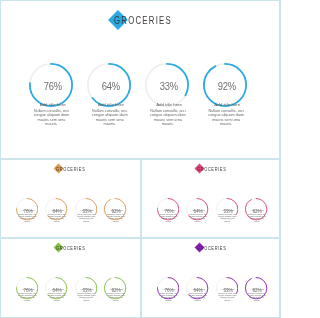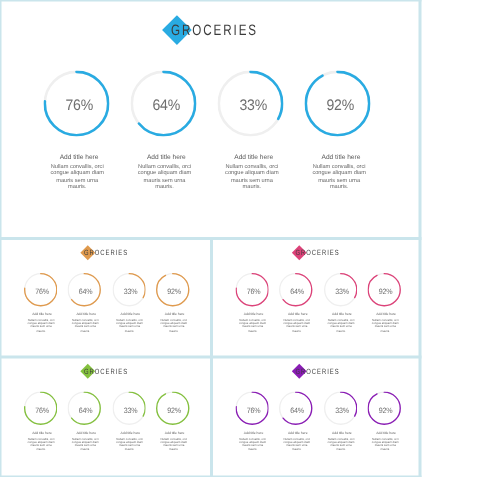--- a/index.html
+++ b/index.html
@@ -15,21 +15,21 @@
   .th4{left:141px;top:239px;}
   .grid{position:absolute;left:0;top:0;width:281px;height:318px;pointer-events:none;}
   .gl{position:absolute;background:#cae5ec;}
 
   
   .diamond{position:absolute;transform:rotate(45deg);}
   .brand{position:absolute;color:#3b3b3b;font-weight:400;white-space:nowrap;}
 
   
   .card{position:absolute;text-align:center;}
-  .ring{position:relative;margin:0 auto;}
+  .ring{position:relative;margin:16px auto;}
   .ring svg{display:block;}
   .pct{position:absolute;left:0;top:0;display:flex;align-items:center;justify-content:center;color:#6f6f6f;}
   .ctitle{position:absolute;left:0;color:#5c5c5c;}
   .cbody{position:absolute;color:#666;box-sizing:border-box;}
 </style>
 </head>
 <body>
 
 <div class="page">
   <div class="slide hero">

